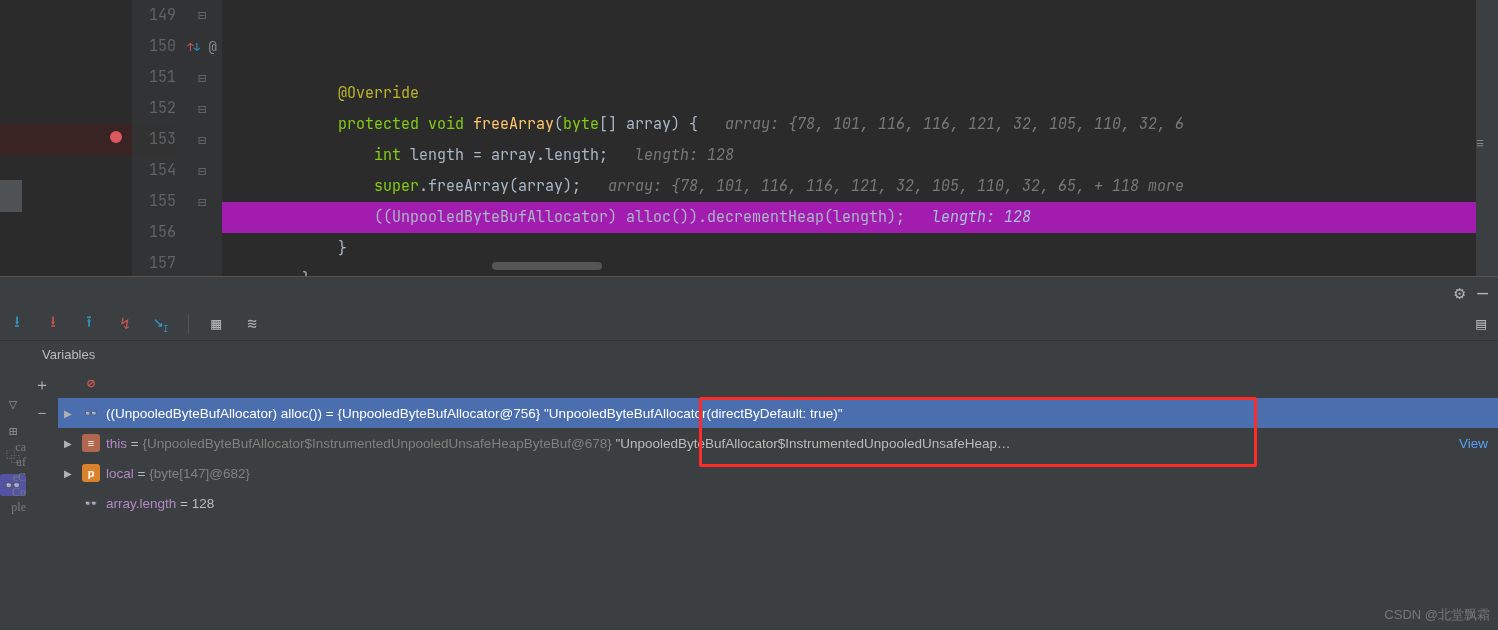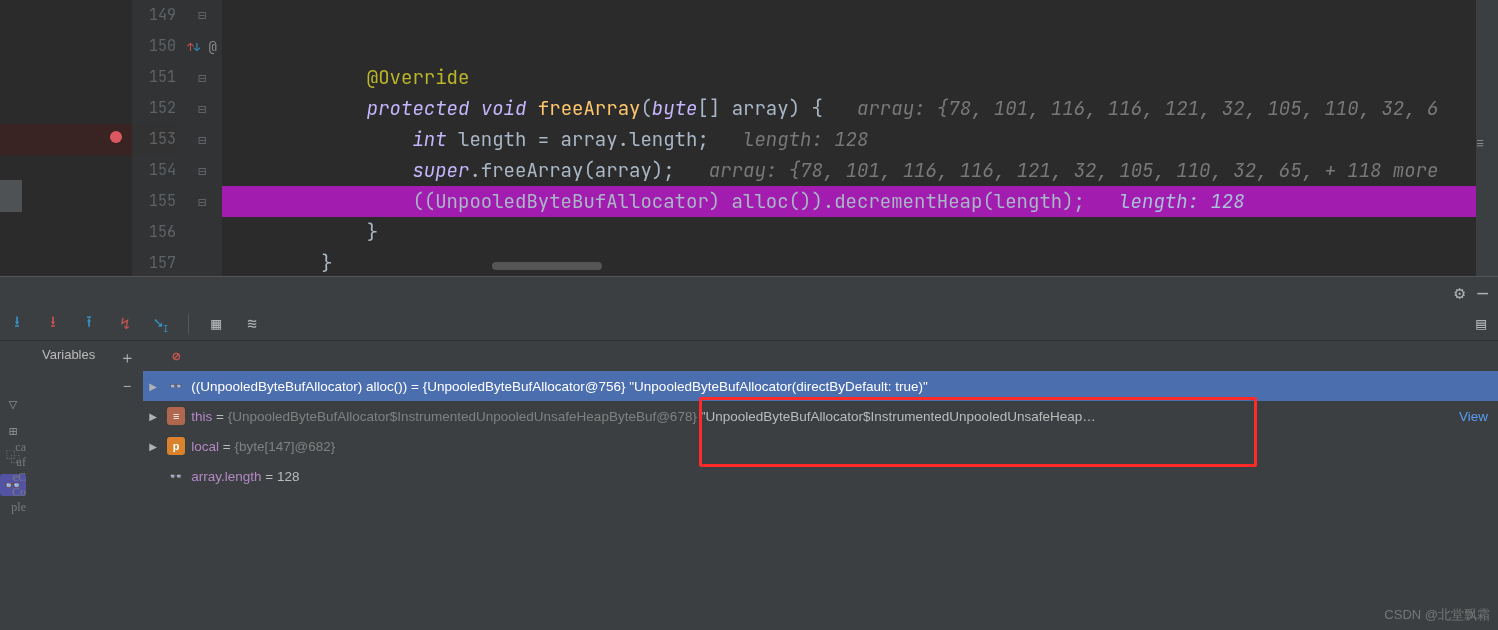--- a/index.html
+++ b/index.html
@@ -11,45 +11,45 @@
   width:1498px;
   height:630px;
   overflow:hidden;
   position:relative;
 }
 .editor { position:absolute; top:0; left:0; right:22px; height:276px; display:flex; background:#2b2b2b; }
 .left-pad { width:132px; background:#2b2b2b; }
 .gutter { width:50px; text-align:right; color:#606366; background:#313335; padding-right:6px; font-size:15px; line-height:31px; }
 .gutter .hl { background:#323232; }
 .gutter-icons { width:40px; background:#313335; line-height:31px; text-align:center; font-size:14px; }
-.code { flex:1; line-height:31px; font-size:19px; white-space:pre; overflow:hidden; position:relative; background:#2b2b2b; }
+.code { flex:1; line-height:31px; font-size:15px; white-space:pre; overflow:hidden; position:relative; background:#2b2b2b;margin-top:16px; }
 .code .line { height:31px; padding-left:8px; }
 .code .hl { background:#a21caf; }
-.kw { color:#c4b5fd; font-style:italic; }
+.kw { color:#84cc16; }
 .annot { color:#bbb529; }
 .method { color:#ffc66d; }
 .hint { color:#787878; font-style:italic; }
 .right-rail { position:absolute; top:0; right:0; width:22px; height:276px; background:#3c3f41; display:flex; flex-direction:column; align-items:center; gap:12px; padding-top:10px; writing-mode:vertical-lr; font-size:11px; color:#888; }
 .right-rail .ricon { writing-mode:horizontal-tb; font-size:14px; }
 
 .debug-panel { position:absolute; top:276px; left:0; right:0; bottom:0; background:#3c3f41; border-top:1px solid #555; }
 .debug-header { height:30px; display:flex; justify-content:flex-end; align-items:center; gap:12px; padding:0 10px; }
 .debug-header span { color:#afb1b3; font-size:18px; cursor:pointer; }
 .debug-toolbar { height:34px; display:flex; align-items:center; gap:18px; padding-left:8px; border-bottom:1px solid #323232; }
 .tbicon { width:18px; text-align:center; font-size:16px; color:#afb1b3; cursor:pointer; }
 .blue { color:#3592c4; }
 .red { color:#c75450; }
 .sep { width:1px; height:20px; background:#555; }
 
 .vars-container { display:flex; height:calc(100% - 64px); }
 .left-tools { width:26px; background:#3c3f41; display:flex; flex-direction:column; align-items:center; gap:8px; padding-top:55px; font-size:14px; color:#888; }
 .left-tools .ticon { cursor:pointer; }
 .left-tools .active { background:#5254a3; border-radius:3px; padding:2px 4px; color:#fff; }
 
-.vars-main { flex:1; display:flex; flex-direction:row; }
+.vars-main { flex:1; display:flex; flex-direction:column; }
 .vars-title { padding:6px 16px; color:#bbbbbb; font-size:13px; font-family:sans-serif; }
 .vars-body { display:flex; flex:1; }
 .vars-buttons { width:32px; display:flex; flex-direction:column; align-items:center; gap:6px; padding-top:6px; }
 .vars-buttons .vb { color:#afb1b3; font-size:16px; cursor:pointer; }
 .vars-list { flex:1; font-family:sans-serif; font-size:13.5px; }
 .vrow { display:flex; align-items:center; height:30px; padding-left:6px; gap:6px; position:relative; }
 .vrow .exp { width:12px; color:#afb1b3; font-size:10px; }
 .vrow .vicon { width:18px; height:18px; display:flex; align-items:center; justify-content:center; border-radius:3px; font-size:11px; font-weight:bold; }
 .vrow.selected { background:#4b6eaf; color:#fff; }
 .icon-err { color:#c75450; font-size:16px; }

